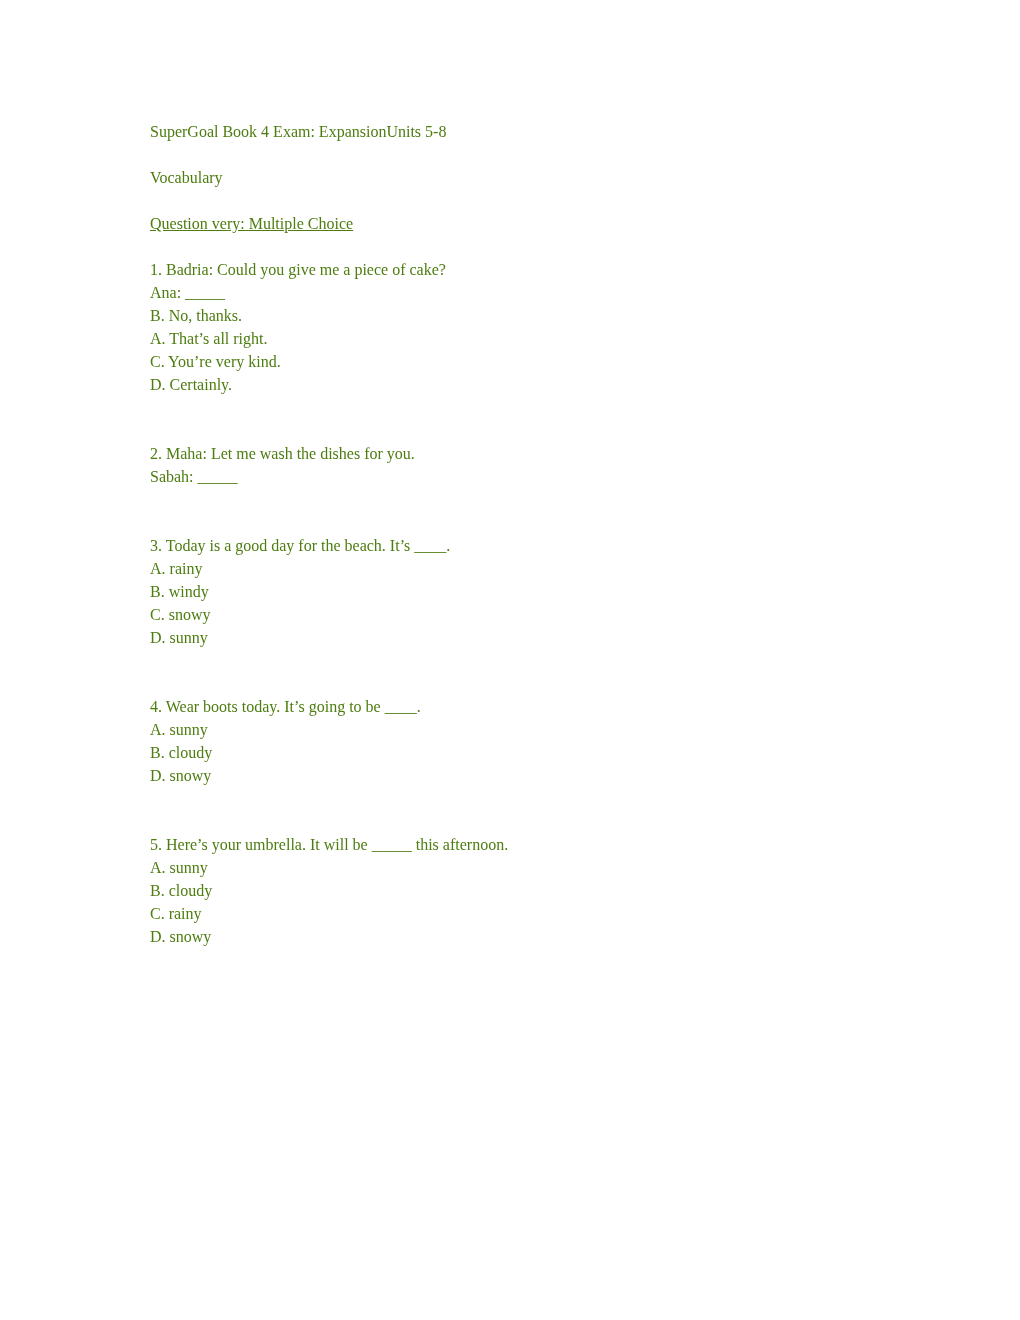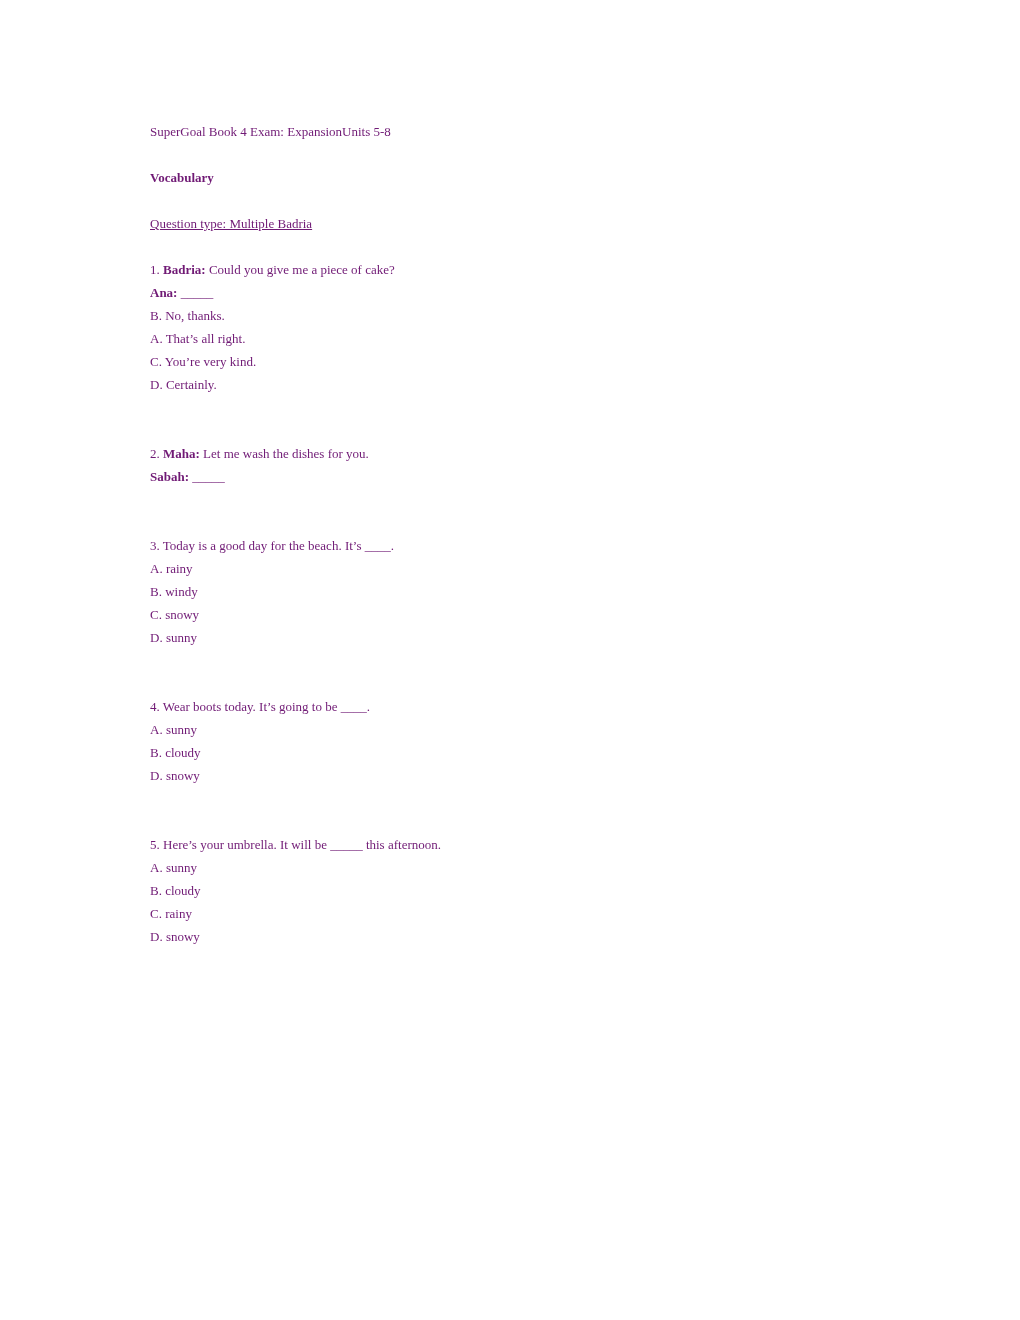--- a/index.html
+++ b/index.html
@@ -7,51 +7,51 @@
     padding: 0;
     background: #ffffff;
   }
   .page {
     position: relative;
     width: 1020px;
     height: 1320px;
     box-sizing: border-box;
     padding: 120px 150px 0 150px;
     background: #ffffff;
-    color: #701a75;
+    color: #4d7c0f;
     font-family: "Liberation Serif", "DejaVu Serif", serif;
-    font-size: 13px;
+    font-size: 16px;
     line-height: 23px;
     overflow: hidden;
   }
   .para {
     margin: 0 0 23px 0;
   }
   .bold {
-    font-weight: bold;
+    font-weight: normal;
   }
   .underline {
     text-decoration: underline;
   }
   .question {
     margin: 18px 0 46px 0;
   }
   .q-line, .q-option {
     min-height: 23px;
   }
 </style>
 </head>
 <body>
 
 <div class="page">
   <p class="para">SuperGoal Book 4 Exam: ExpansionUnits 5-8</p>
 
   <p class="para bold">Vocabulary</p>
 
-  <p class="para underline">Question type: Multiple Badria</p>
+  <p class="para underline">Question very: Multiple Choice</p>
 
 
   <div id="questions-list">
   <div class="question">
     <div class="q-line"><span class="q-number">1.</span> <span class="q-speaker1 bold">Badria:</span> <span class="q-prompt">Could you give me a piece of cake?</span></div>
     <div class="q-line q-line2"><span class="q-speaker2 bold">Ana:</span> <span class="q-blank">_____</span></div>
     <div class="q-options">
 
     <div class="q-option"><span class="opt-letter">B.</span> <span class="opt-text">No, thanks.</span></div>
           <div class="q-option"><span class="opt-letter">A.</span> <span class="opt-text">That’s all right.</span></div>

